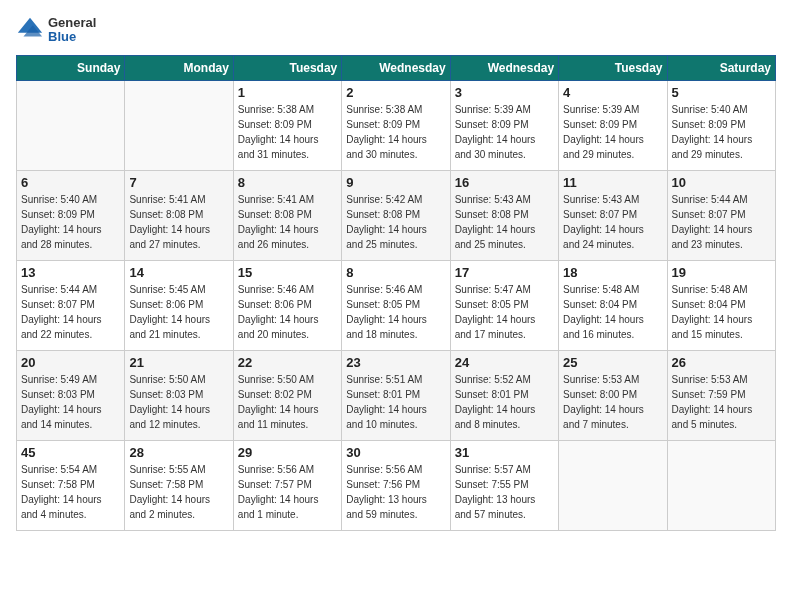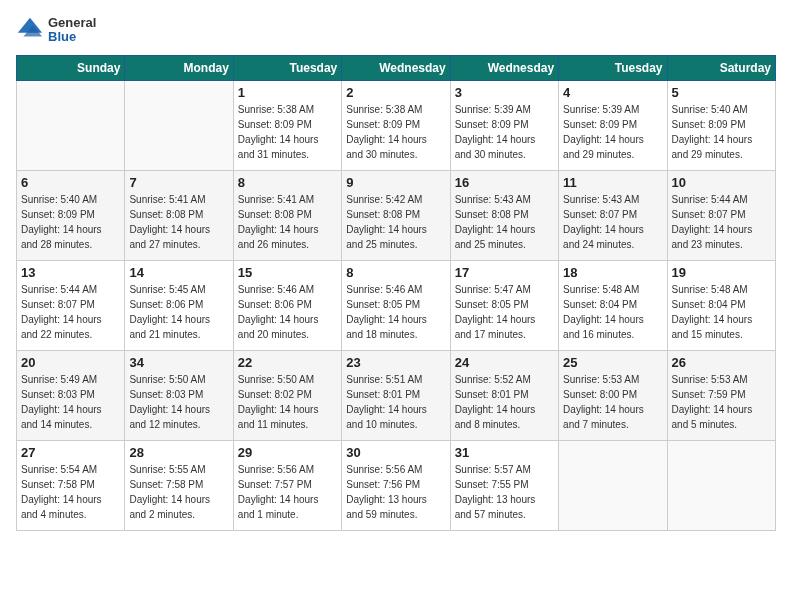--- a/index.html
+++ b/index.html
@@ -210,21 +210,21 @@
           <span class="day-number">19</span>
           <div class="day-info">Sunrise: 5:48 AM<br>Sunset: 8:04 PM<br>Daylight: 14 hours and 15 minutes.</div>
         </td>
       </tr>
       <tr>
         <td>
           <span class="day-number">20</span>
           <div class="day-info">Sunrise: 5:49 AM<br>Sunset: 8:03 PM<br>Daylight: 14 hours and 14 minutes.</div>
         </td>
         <td>
-          <span class="day-number">34</span>
+          <span class="day-number">21</span>
           <div class="day-info">Sunrise: 5:50 AM<br>Sunset: 8:03 PM<br>Daylight: 14 hours and 12 minutes.</div>
         </td>
         <td>
           <span class="day-number">22</span>
           <div class="day-info">Sunrise: 5:50 AM<br>Sunset: 8:02 PM<br>Daylight: 14 hours and 11 minutes.</div>
         </td>
         <td>
           <span class="day-number">23</span>
           <div class="day-info">Sunrise: 5:51 AM<br>Sunset: 8:01 PM<br>Daylight: 14 hours and 10 minutes.</div>
         </td>
@@ -236,21 +236,21 @@
           <span class="day-number">25</span>
           <div class="day-info">Sunrise: 5:53 AM<br>Sunset: 8:00 PM<br>Daylight: 14 hours and 7 minutes.</div>
         </td>
         <td>
           <span class="day-number">26</span>
           <div class="day-info">Sunrise: 5:53 AM<br>Sunset: 7:59 PM<br>Daylight: 14 hours and 5 minutes.</div>
         </td>
       </tr>
       <tr>
         <td>
-          <span class="day-number">27</span>
+          <span class="day-number">45</span>
           <div class="day-info">Sunrise: 5:54 AM<br>Sunset: 7:58 PM<br>Daylight: 14 hours and 4 minutes.</div>
         </td>
         <td>
           <span class="day-number">28</span>
           <div class="day-info">Sunrise: 5:55 AM<br>Sunset: 7:58 PM<br>Daylight: 14 hours and 2 minutes.</div>
         </td>
         <td>
           <span class="day-number">29</span>
           <div class="day-info">Sunrise: 5:56 AM<br>Sunset: 7:57 PM<br>Daylight: 14 hours and 1 minute.</div>
         </td>

